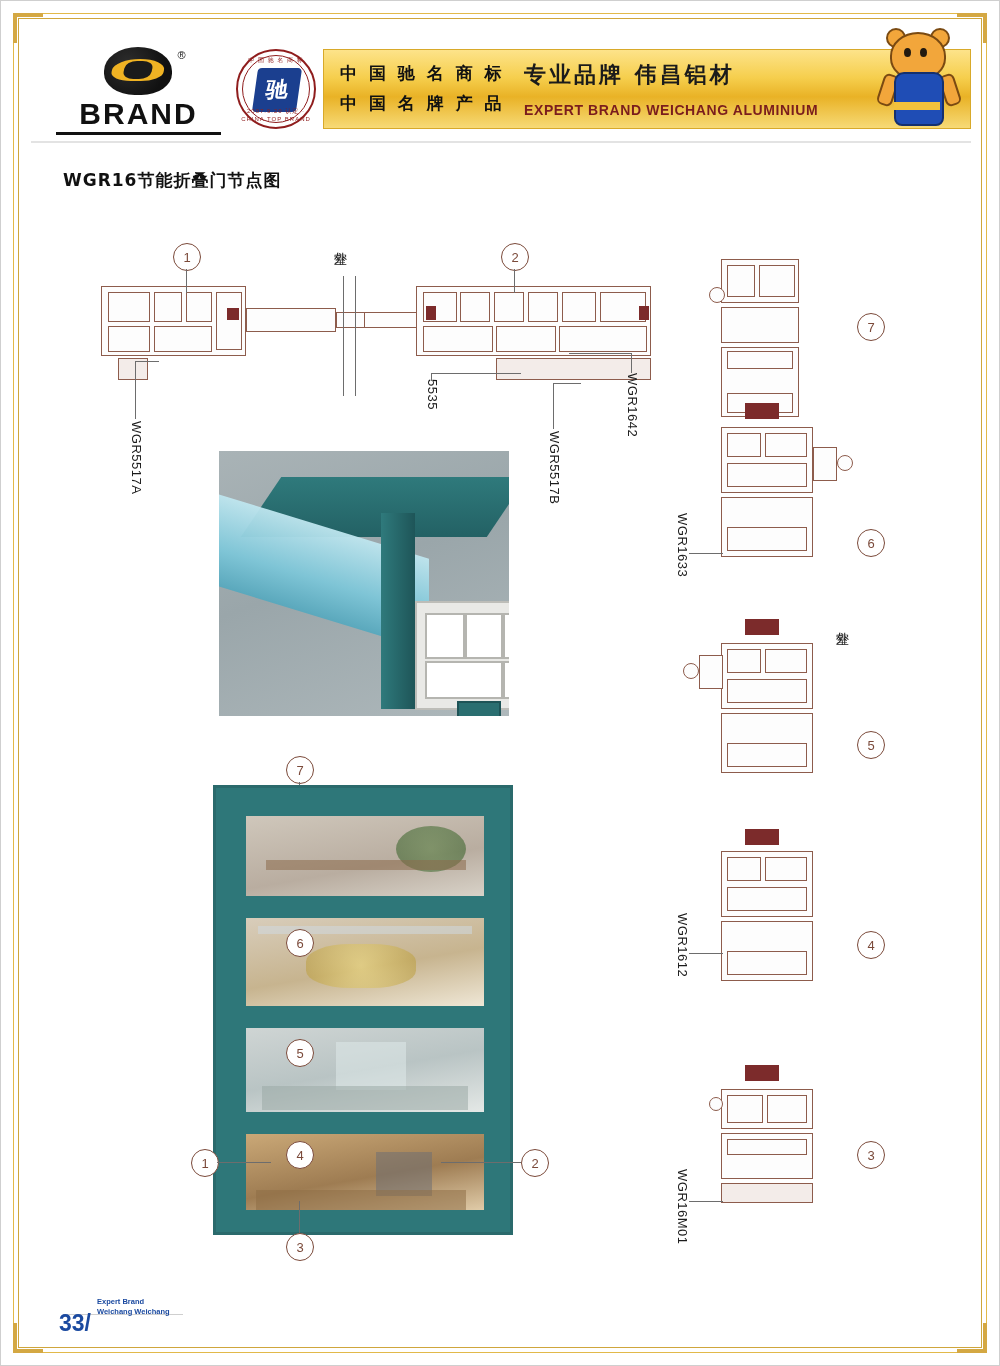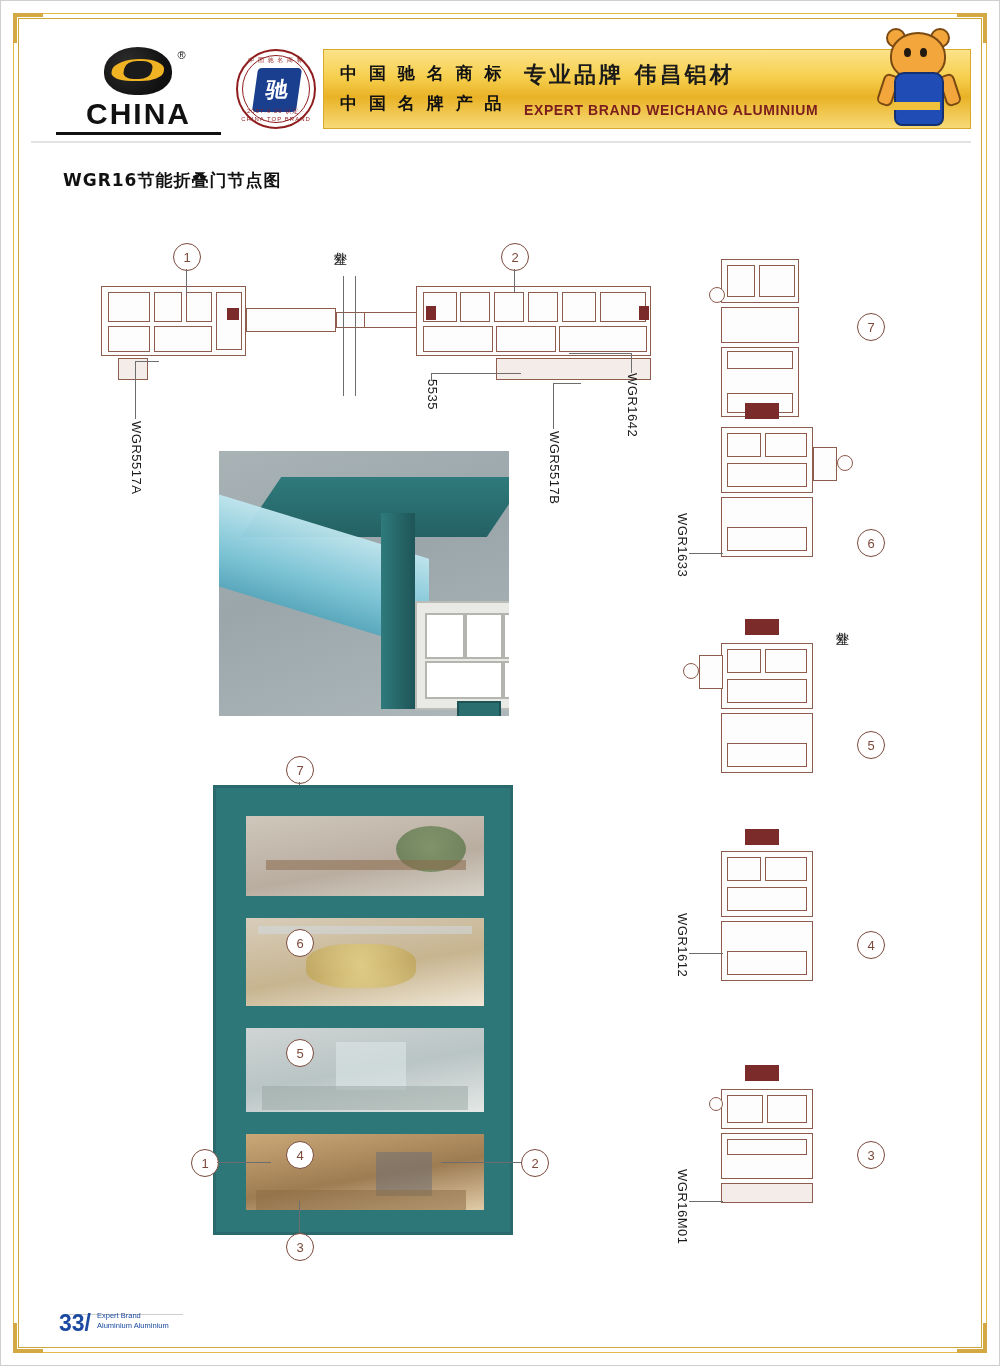--- a/index.html
+++ b/index.html
@@ -248,22 +248,22 @@
   .footer-rule{
     position:absolute;left:62px;bottom:50px;width:120px;height:1px;background:#cfcfcf;
   }
   .pagenum{
     position:absolute;left:58px;bottom:28px;
     font-size:23px;font-weight:bold;color:#1b4aa0;
     font-family:"Liberation Sans",sans-serif;
   }
   .pagenum .slash{color:#1b4aa0;}
   .footer-en{
-    position:absolute;left:96px;bottom:34px;
-    font-size:7.5px;color:#1b4aa0;line-height:10px;font-weight:normal;
+    position:absolute;left:96px;bottom:48px;
+    font-size:7.5px;color:#1b4aa0;line-height:10px;font-weight:bold;
   }
 </style>
 </head>
 <body>
 
 <div class="page">
 
   <div class="frame-outer"></div>
   <div class="frame-inner"></div>
   <div class="corner tl"></div>
@@ -272,21 +272,21 @@
   <div class="corner br"></div>
 
   <div class="header">
 
     <div class="logo-block">
       <div class="logo-mark">
         <div class="disc"></div>
         <div class="swoosh"></div>
         <span class="logo-reg">®</span>
       </div>
-      <div class="logo-text">CHINA</div>
+      <div class="logo-text">BRAND</div>
       <div class="logo-rule"></div>
     </div>
 
     <div class="seal">
       <div class="ring"></div>
       <div class="txt-top">中 国 驰 名 商 标</div>
       <div class="core">驰</div>
       <div class="txt-bot">2007.9.20 认定 · CHINA TOP BRAND</div>
     </div>
 
@@ -485,16 +485,16 @@
   <div class="callout" style="left:285px;top:1232px;">3</div>
 
   <div class="leader lead-h" style="left:216px;top:1161px;width:54px;"></div>
   <div class="leader lead-h" style="left:440px;top:1161px;width:80px;"></div>
   <div class="leader lead-v" style="left:298px;top:1200px;height:32px;"></div>
 
   <div class="footer-rule"></div>
   <div class="pagenum"><span>33</span><span class="slash">/</span></div>
   <div class="footer-en">
     <div>Expert Brand</div>
-    <div>Aluminium Aluminium</div>
+    <div>Weichang Weichang</div>
   </div>
 
 </div>
 
 </body></html>

